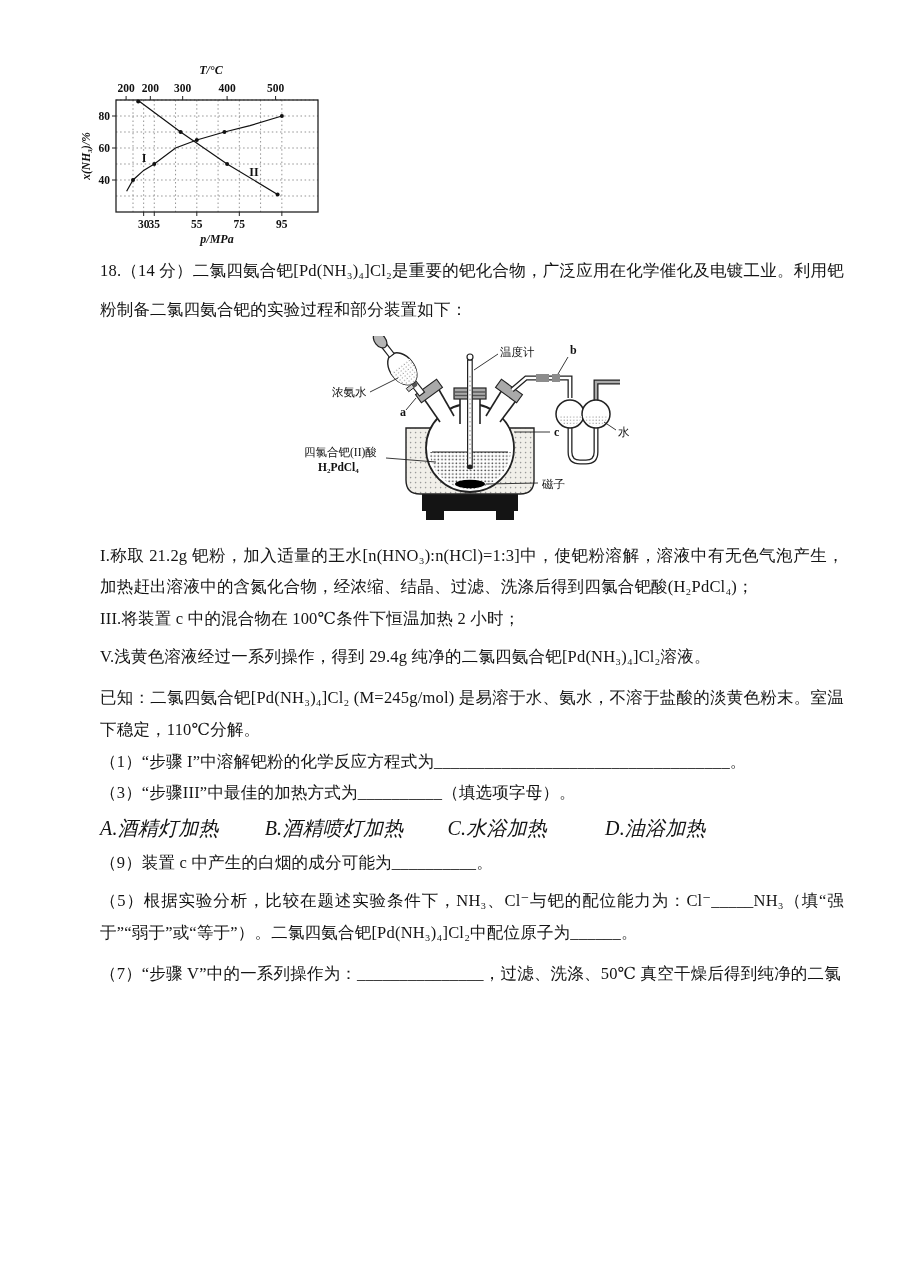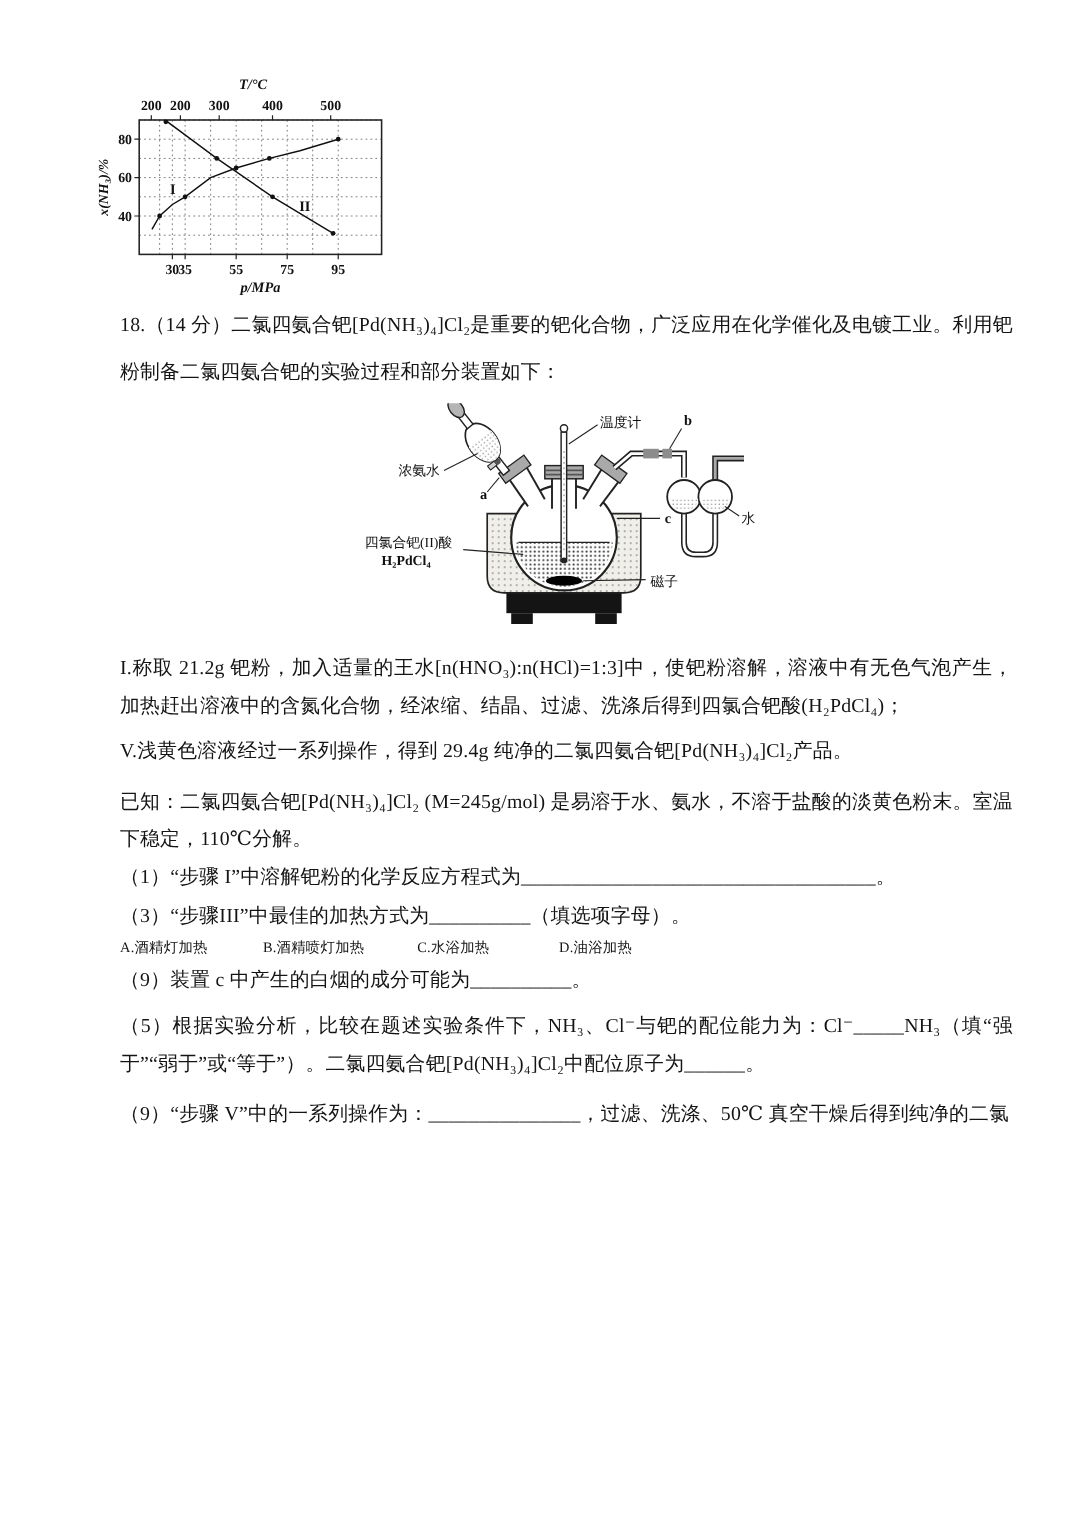--- a/index.html
+++ b/index.html
@@ -6,21 +6,21 @@
   body{
     width:900px;height:1273px;background:#ffffff;position:relative;overflow:hidden;
     font-family:"Liberation Serif","DejaVu Serif",serif;color:#141414;
   }
   .chart-wrap{position:absolute;left:78px;top:54px;width:256px;height:200px;}
   .doc{position:absolute;left:100px;top:252px;width:744px;}
   .para{font-size:16.5px;line-height:1.92;margin:0;text-align:justify;letter-spacing:0.2px;}
   .intro{line-height:2.35;}
   .apparatus{width:336px;margin:6px auto 10px auto;}
   .mt6{margin-top:6px;} .mt10{margin-top:10px;}
-  .options{display:flex;align-items:baseline;font-size:12px;line-height:1.92;letter-spacing:0.2px;}
+  .options{display:flex;align-items:baseline;font-size:20px;line-height:1.92;letter-spacing:0.2px;font-style:italic;}
   .options span:nth-child(2){margin-left:46px;}
   .options span:nth-child(3){margin-left:44px;}
   .options span:nth-child(4){margin-left:58px;}
   svg text{font-family:"Liberation Serif","DejaVu Serif",serif;}
   .app-label{font-size:11.5px;fill:#111;}
   .app-label-bold{font-size:11.5px;font-weight:bold;fill:#111;}
   .app-letter{font-size:12px;font-weight:bold;fill:#111;}
 </style>
 </head>
 <body>
@@ -206,26 +206,27 @@
       <text class="app-label-bold" x="14" y="135">H₂PdCl₄</text>
       <line x1="82" y1="122" x2="132" y2="126" stroke="#222" stroke-width="0.9"></line>
       <text class="app-letter" x="250" y="100">c</text>
       <line x1="210" y1="96" x2="246" y2="96" stroke="#222" stroke-width="0.9"></line>
       <text class="app-label" x="238" y="152">磁子</text>
       <line x1="182" y1="148" x2="234" y2="147" stroke="#222" stroke-width="0.9"></line>
     </svg>
   </div>
 
   <p class="para">I.称取 21.2g 钯粉，加入适量的王水[n(HNO₃):n(HCl)=1:3]中，使钯粉溶解，溶液中有无色气泡产生，加热赶出溶液中的含氮化合物，经浓缩、结晶、过滤、洗涤后得到四氯合钯酸(H₂PdCl₄)；</p>
-  <p class="para mt6">V.浅黄色溶液经过一系列操作，得到 29.4g 纯净的二氯四氨合钯[Pd(NH₃)₄]Cl₂产品。</p>
+  <p class="para">III.将装置 c 中的混合物在 100℃条件下恒温加热 2 小时；</p>
+  <p class="para mt6">V.浅黄色溶液经过一系列操作，得到 29.4g 纯净的二氯四氨合钯[Pd(NH₃)₄]Cl₂溶液。</p>
   <p class="para mt10">已知：二氯四氨合钯[Pd(NH₃)₄]Cl₂ (M=245g/mol) 是易溶于水、氨水，不溶于盐酸的淡黄色粉末。室温下稳定，110℃分解。</p>
   <p class="para">（1）“步骤 I”中溶解钯粉的化学反应方程式为___________________________________。</p>
   <p class="para">（3）“步骤III”中最佳的加热方式为__________（填选项字母）。</p>
   <div class="options">
     <span>A.酒精灯加热</span>
     <span>B.酒精喷灯加热</span>
     <span>C.水浴加热</span>
     <span>D.油浴加热</span>
   </div>
   <p class="para">（9）装置 c 中产生的白烟的成分可能为__________。</p>
   <p class="para mt6">（5）根据实验分析，比较在题述实验条件下，NH₃、Cl⁻与钯的配位能力为：Cl⁻_____NH₃（填“强于”“弱于”或“等于”）。二氯四氨合钯[Pd(NH₃)₄]Cl₂中配位原子为______。</p>
-  <p class="para mt10">（9）“步骤 V”中的一系列操作为：_______________，过滤、洗涤、50℃ 真空干燥后得到纯净的二氯</p>
+  <p class="para mt10">（7）“步骤 V”中的一系列操作为：_______________，过滤、洗涤、50℃ 真空干燥后得到纯净的二氯</p>
 </div>
 
 </body></html>

